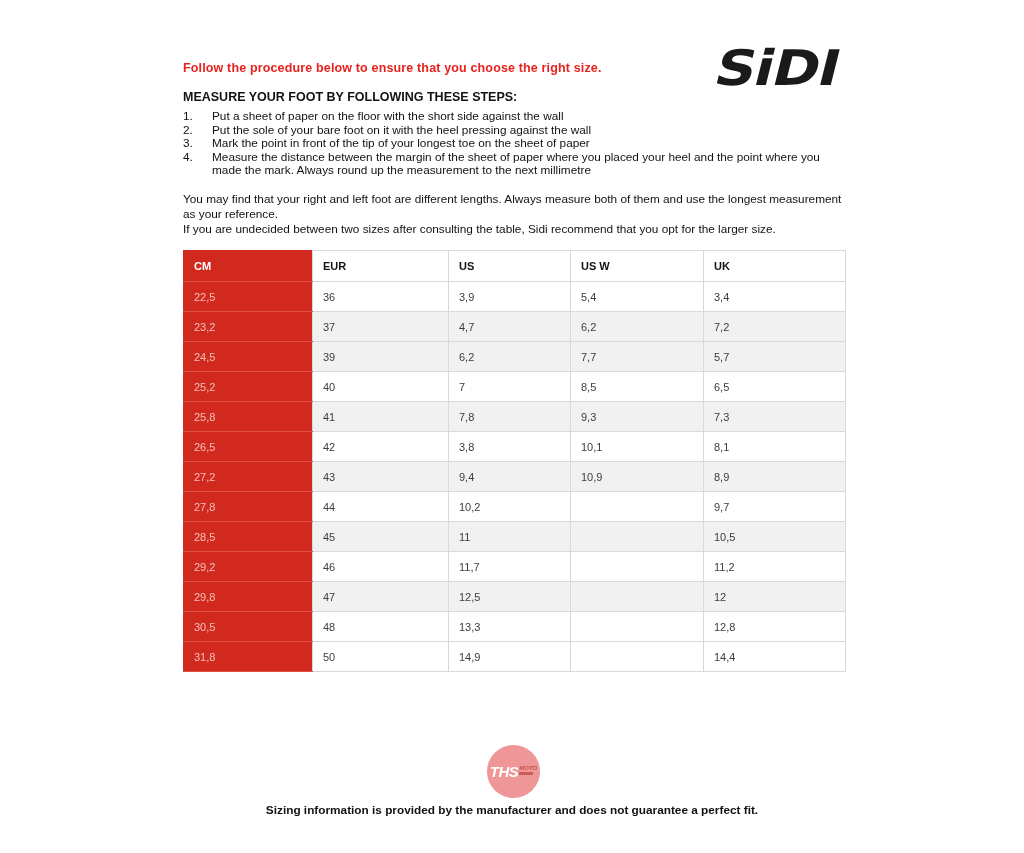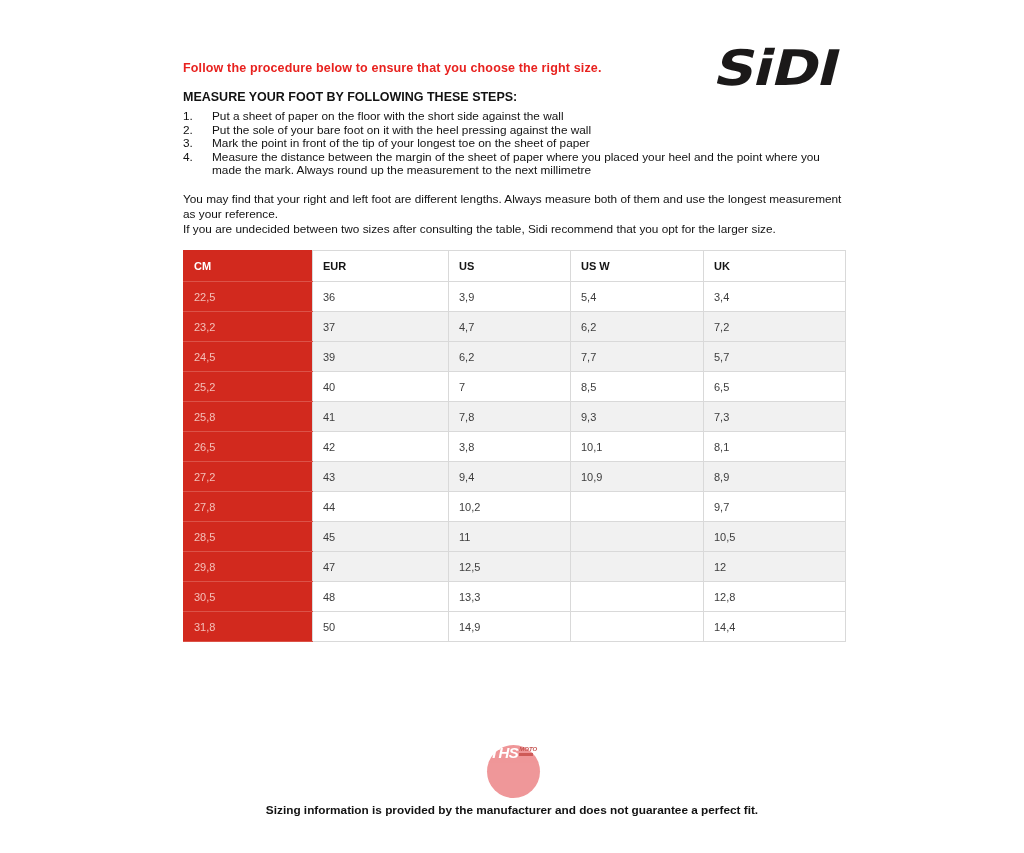--- a/index.html
+++ b/index.html
@@ -38,21 +38,21 @@
   .size-table th{height:30px;font-weight:bold;color:#141414;background:#fff;}
   .size-table td{color:#3d3d3d;background:#fff;}
   .size-table tr.alt td{background:var(--row-alt,#f1f1f1);}
   .size-table th.cm,.size-table td.cm{background:var(--accent-red,#d2291e) !important;
       border-left-color:var(--accent-red,#d2291e);
       border-top-color:#dc5248;border-bottom-color:#dc5248;}
   .size-table th.cm{color:#ffffff;border-top-color:var(--accent-red,#d2291e);}
   .size-table td.cm{color:var(--cm-text,#f4c0b9);}
 
   .watermark{position:absolute;left:487px;top:745px;width:53px;height:53px;border-radius:50%;
-      background:var(--watermark-pink,#ee8e90);opacity:.92;display:flex;align-items:flex-start;
+      background:var(--watermark-pink,#ee8e90);opacity:.92;display:flex;align-items:center;
       justify-content:center;}
   .wm-inner{display:flex;align-items:flex-start;}
   .wm-main{font-size:15px;font-weight:bold;font-style:italic;color:#fff;letter-spacing:-.5px;
       line-height:15px;}
   .wm-side{display:flex;flex-direction:column;margin-left:1px;margin-top:1px;}
   .wm-sub{font-size:6px;font-weight:bold;font-style:italic;color:#bf4440;line-height:6px;}
   .wm-bar{width:14px;height:3px;background:#ca4d49;margin-top:1px;}
 
   .footer{position:absolute;left:0;top:803px;width:1024px;text-align:center;font-size:11.8px;
       font-weight:bold;color:#121212;}
@@ -168,20 +168,27 @@
           <td></td>
           <td>9,7</td>
         </tr>
         <tr class="alt">
           <td class="cm">28,5</td>
           <td>45</td>
           <td>11</td>
           <td></td>
           <td>10,5</td>
         </tr>
+        <tr>
+          <td class="cm">29,2</td>
+          <td>46</td>
+          <td>11,7</td>
+          <td></td>
+          <td>11,2</td>
+        </tr>
         <tr class="alt">
           <td class="cm">29,8</td>
           <td>47</td>
           <td>12,5</td>
           <td></td>
           <td>12</td>
         </tr>
         <tr>
           <td class="cm">30,5</td>
           <td>48</td>

